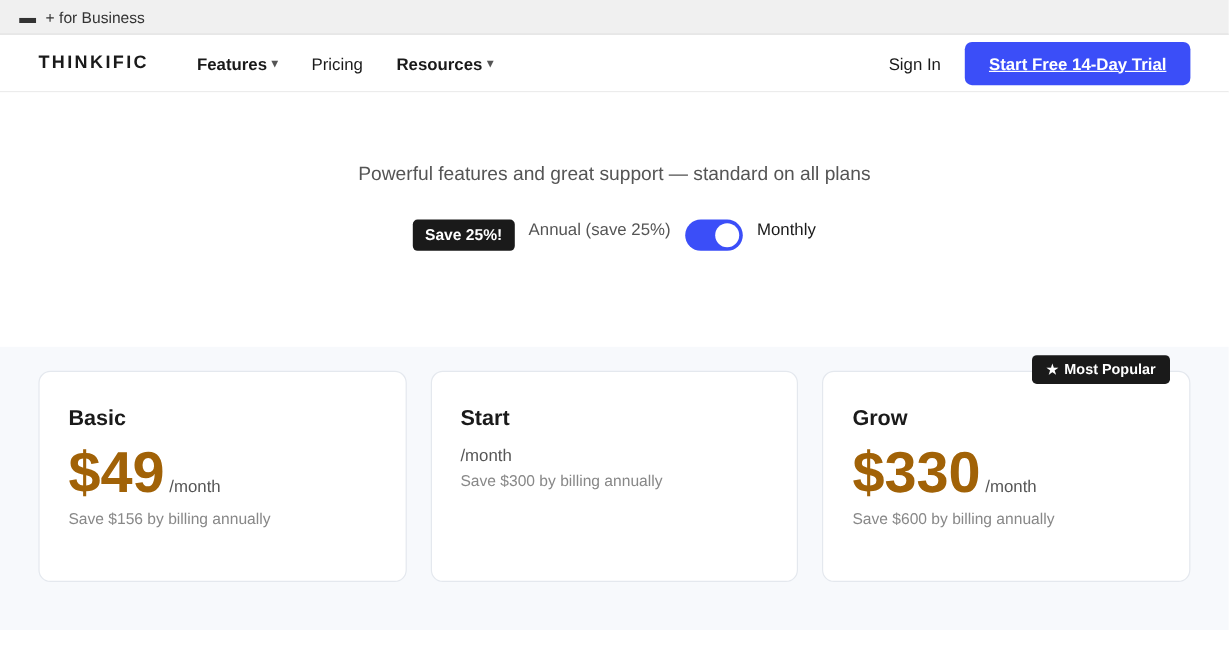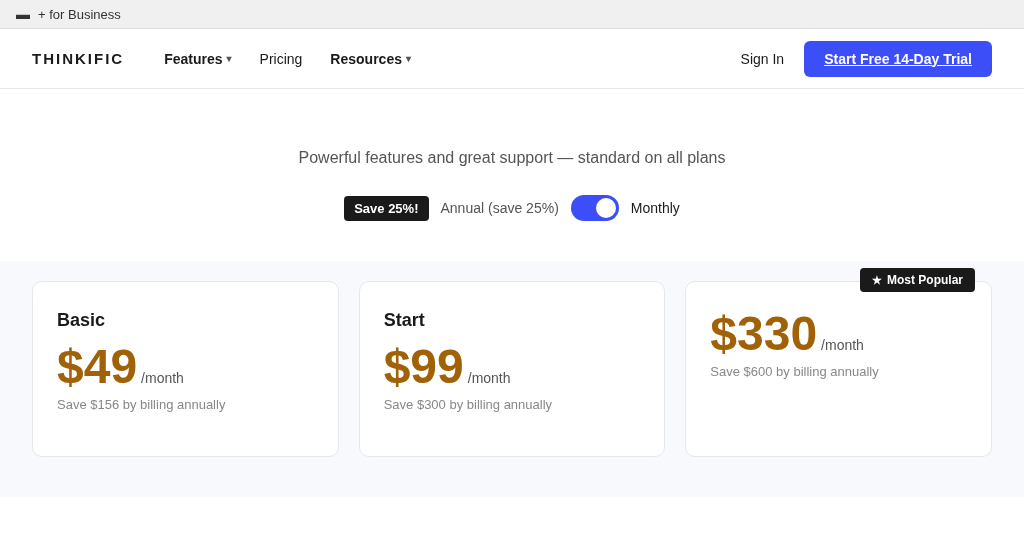--- a/index.html
+++ b/index.html
@@ -18,21 +18,21 @@
     .top-bar-icon {
       margin-right: 8px;
       font-size: 14px;
     }
 
     
     nav {
       display: flex;
       align-items: center;
       padding: 0 32px;
-      height: 60px;
+      height: 48px;
       border-bottom: 1px solid #e8e8e8;
       background: #fff;
     }
     .logo {
       font-size: 15px;
       font-weight: 700;
       letter-spacing: 2px;
       text-transform: uppercase;
       color: #1a1a1a;
       margin-right: 40px;
@@ -102,23 +102,23 @@
     }
     .hero-subtitle {
       font-size: 16px;
       color: #555;
       margin-bottom: 28px;
     }
 
     
     .toggle-row {
       display: flex;
-      align-items: center;
       justify-content: center;
       gap: 12px;
+      margin-bottom: 40px;
     }
     .badge-save {
       background: #1a1a1a;
       color: #fff;
       font-size: 13px;
       font-weight: 600;
       padding: 5px 10px;
       border-radius: 4px;
     }
     .toggle-label {
@@ -264,32 +264,32 @@
         <span class="plan-price">$49</span>
         <span class="plan-price-period">/month</span>
       </div>
       <div class="plan-savings">Save $156 by billing annually</div>
 
     </div>
 
     <div class="plan-card">
       <div class="plan-name">Start</div>
       <div class="plan-price-row">
-        <span class="plan-price">$99</span>
         <span class="plan-price-period">/month</span>
       </div>
       <div class="plan-savings">Save $300 by billing annually</div>
 
     </div>
 
     <div class="plan-card">
       <div class="most-popular-badge">
         <span class="star-icon">★</span>
         <span>Most Popular</span>
       </div>
+      <div class="plan-name">Grow</div>
       <div class="plan-price-row">
         <span class="plan-price">$330</span>
         <span class="plan-price-period">/month</span>
       </div>
       <div class="plan-savings">Save $600 by billing annually</div>
 
     </div>
 
   </div>
 </div>

